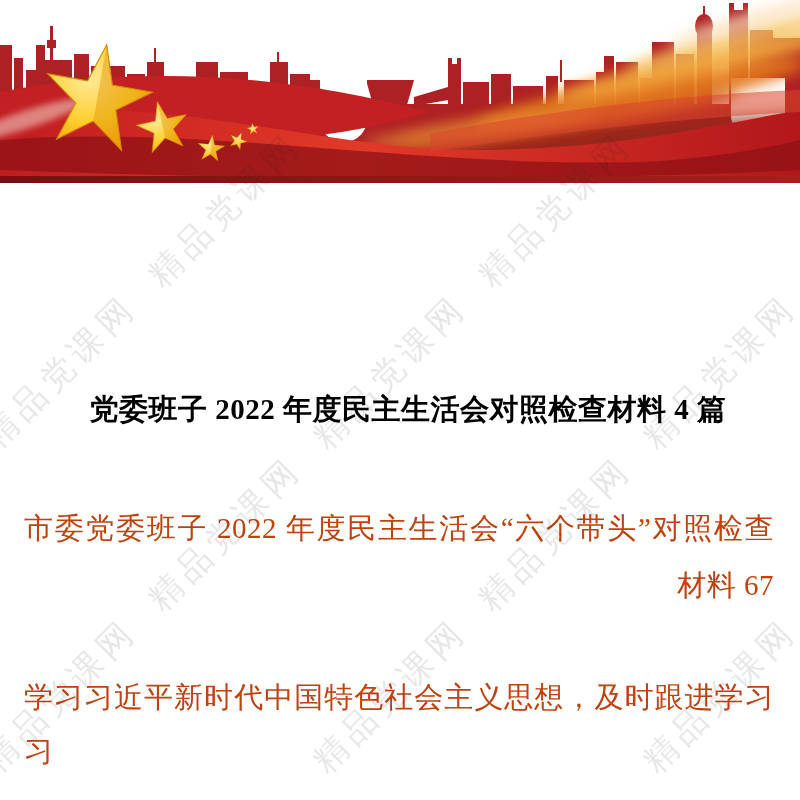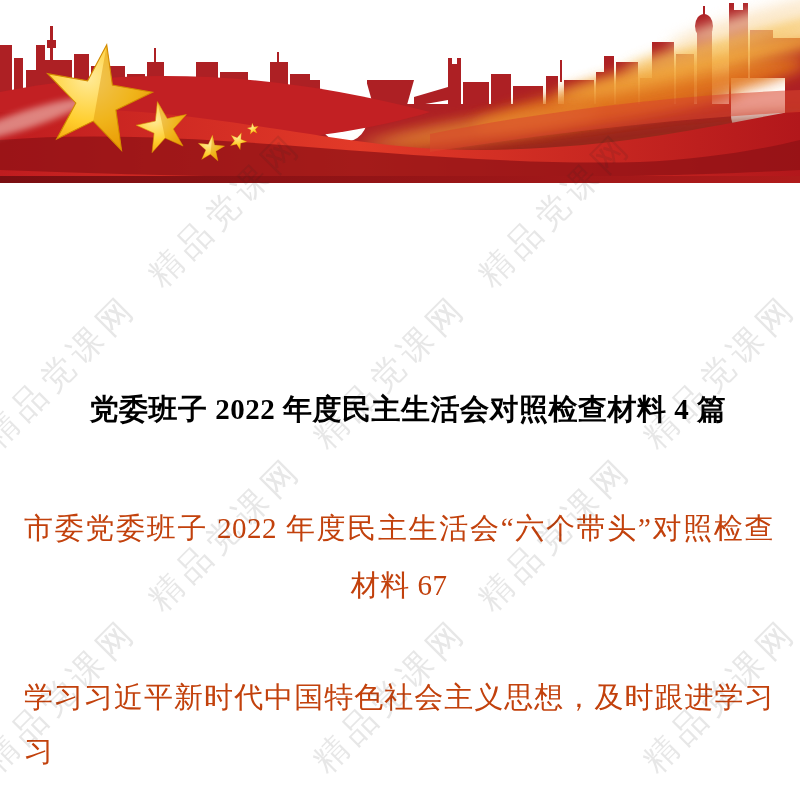--- a/index.html
+++ b/index.html
@@ -9,21 +9,21 @@
   }
   .banner { position:absolute; top:0; left:0; width:800px; height:183px; display:block; }
   .doc-title {
     position:absolute; top:390px; left:16px; right:0;
     text-align:center; font-size:29px; font-weight:bold; color:#000;
     letter-spacing:0.5px; white-space:nowrap;
   }
   .para { position:absolute; left:24px; right:26px; color:#c2410c; font-size:29px; letter-spacing:0.5px; }
   #p1 { top:500px; line-height:57px; }
   #p2 { top:670px; line-height:54px; }
-  .line { text-align:center; }
+  .line { text-align:right; }
   .line.fill { text-align:justify; text-align-last:justify; text-justify:inter-character; }
   .wm-layer { position:absolute; inset:0; pointer-events:none; z-index:5; }
   .wm {
     position:absolute; white-space:nowrap;
     font-size:34px; letter-spacing:6px; color:rgba(40,40,40,0.11);
     transform:translate(-50%,-50%) rotate(-45deg);
     font-family:"Liberation Serif","DejaVu Serif",serif;
   }
 </style>
 </head>

